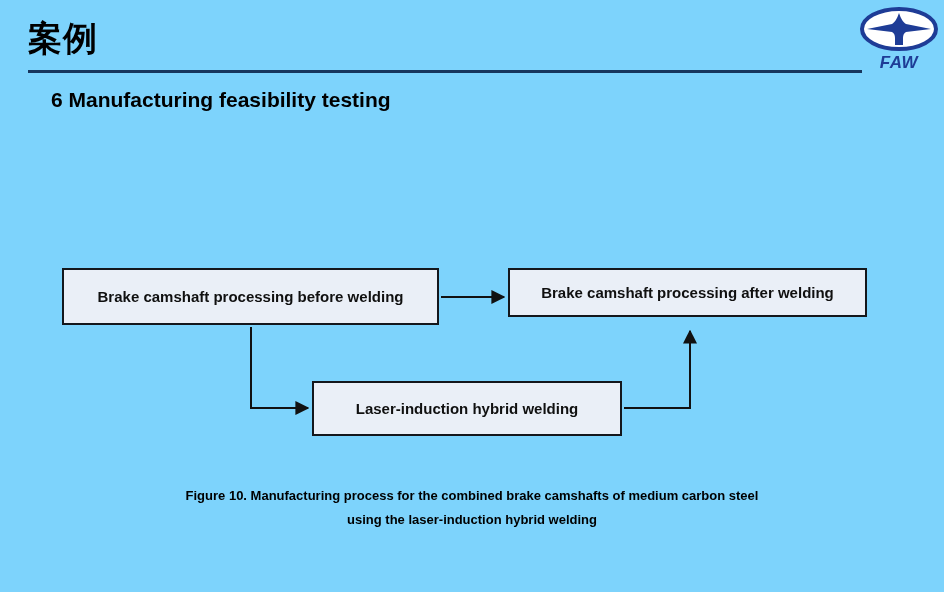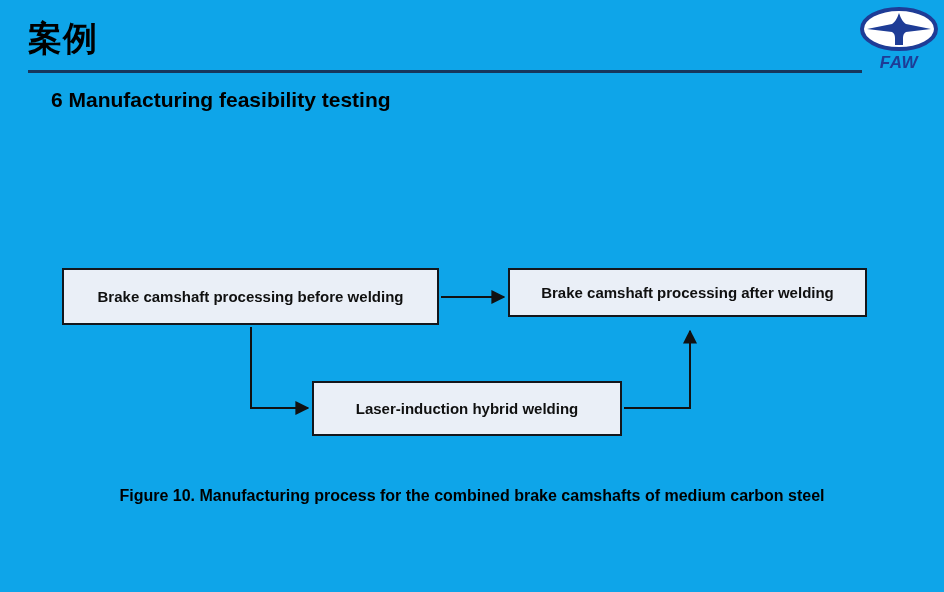--- a/index.html
+++ b/index.html
@@ -5,21 +5,21 @@
   * { margin: 0; padding: 0; box-sizing: border-box; }
   html, body { background: #ffffff; }
   body {
     font-family: "Liberation Sans", sans-serif;
     color: #000;
   }
   .slide {
     position: relative;
     width: 944px;
     height: 592px;
-    background: #0ea5e9;
+    background: #7dd3fc;
     overflow: hidden;
   }
 
   
   .slide-title {
     position: absolute;
     left: 28px;
     top: 16px;
     font-size: 34px;
     font-weight: bold;
@@ -89,21 +89,21 @@
   .node-after  { left: 508px; top: 268px; width: 359px; height: 49px; }
   .node-hybrid { left: 312px; top: 381px; width: 310px; height: 55px; }
 
   
   .caption {
     position: absolute;
     left: 0;
     top: 484px;
     width: 944px;
     text-align: center;
-    font-size: 16px;
+    font-size: 13px;
     font-weight: bold;
     color: #000;
     line-height: 24px;
   }
 </style>
 </head>
 <body>
 
 <div class="slide">
 
@@ -136,15 +136,16 @@
       <polyline points="624,408 690,408 690,331" fill="none" stroke="#111" stroke-width="2" marker-end="url(#arrow)"></polyline>
     </svg>
 
     <div class="node node-before">Brake camshaft processing before welding</div>
     <div class="node node-after">Brake camshaft processing after welding</div>
     <div class="node node-hybrid">Laser-induction hybrid welding</div>
   </div>
 
   <div class="caption">
     <div>Figure 10. Manufacturing process for the combined brake camshafts of medium carbon steel</div>
+    <div>using the laser-induction hybrid welding</div>
   </div>
 
 </div>
 
 </body></html>

